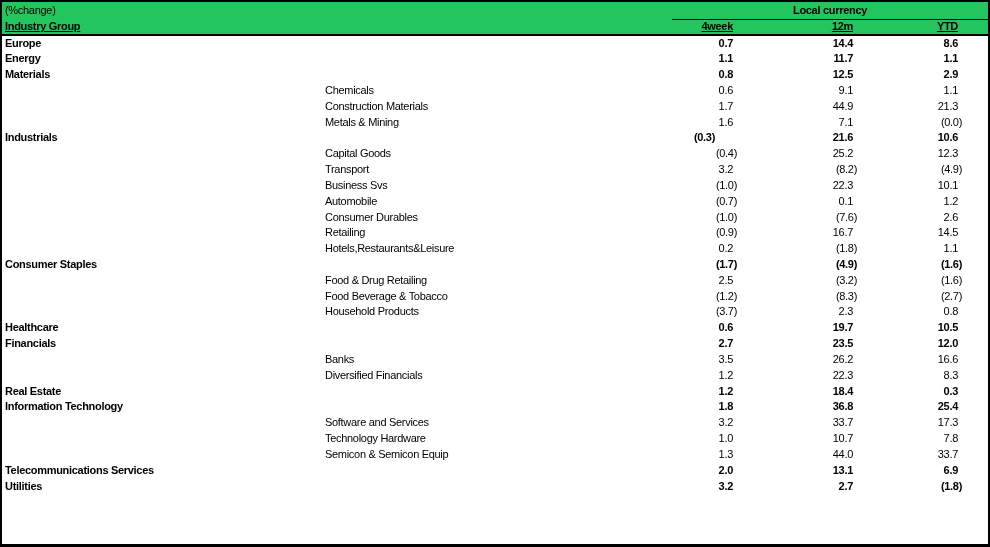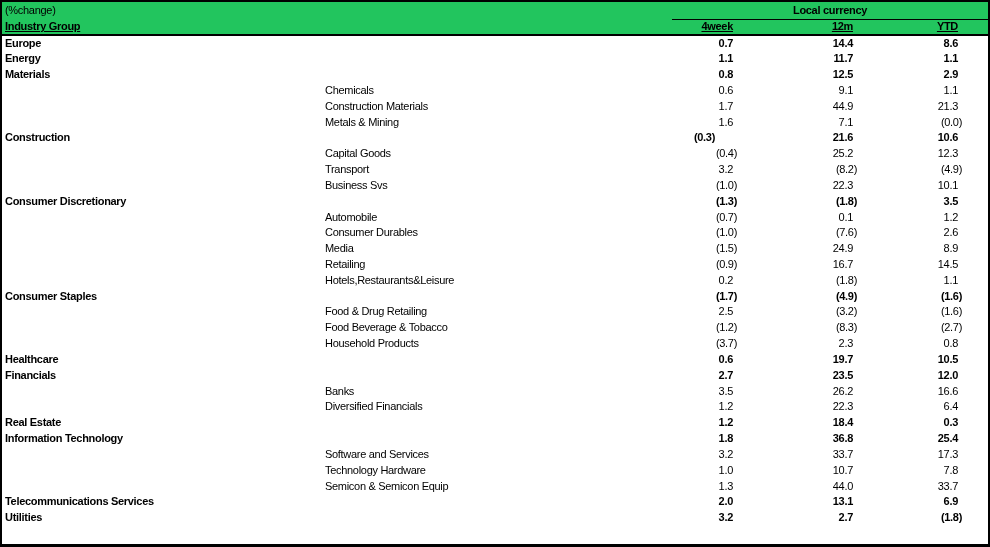--- a/index.html
+++ b/index.html
@@ -99,21 +99,21 @@
     <td class="val v2 cell-text">44.9</td>
     <td class="val v3 cell-text">21.3</td>
   </tr>
         <tr class="sub">
     <td class="lbl cell-text">Metals &amp; Mining</td>
     <td class="val v1 cell-text">1.6</td>
     <td class="val v2 cell-text">7.1</td>
     <td class="val v3 cell-text" style="padding-right: 26px;">(0.0)</td>
   </tr>
         <tr class="group">
-    <td class="lbl cell-text">Construction</td>
+    <td class="lbl cell-text">Industrials</td>
     <td class="val v1 cell-text" style="padding-right: 40px; text-align: center;">(0.3)</td>
     <td class="val v2 cell-text">21.6</td>
     <td class="val v3 cell-text">10.6</td>
   </tr>
         <tr class="sub">
     <td class="lbl cell-text">Capital Goods</td>
     <td class="val v1 cell-text" style="padding-right: 40px;">(0.4)</td>
     <td class="val v2 cell-text">25.2</td>
     <td class="val v3 cell-text">12.3</td>
   </tr>
@@ -122,45 +122,33 @@
     <td class="val v1 cell-text">3.2</td>
     <td class="val v2 cell-text" style="padding-right: 26px;">(8.2)</td>
     <td class="val v3 cell-text" style="padding-right: 26px;">(4.9)</td>
   </tr>
         <tr class="sub">
     <td class="lbl cell-text">Business Svs</td>
     <td class="val v1 cell-text" style="padding-right: 40px;">(1.0)</td>
     <td class="val v2 cell-text">22.3</td>
     <td class="val v3 cell-text">10.1</td>
   </tr>
-        <tr class="group">
-    <td class="lbl cell-text">Consumer Discretionary</td>
-    <td class="val v1 cell-text" style="padding-right: 40px;">(1.3)</td>
-    <td class="val v2 cell-text" style="padding-right: 26px;">(1.8)</td>
-    <td class="val v3 cell-text">3.5</td>
-  </tr>
         <tr class="sub">
     <td class="lbl cell-text">Automobile</td>
     <td class="val v1 cell-text" style="padding-right: 40px;">(0.7)</td>
     <td class="val v2 cell-text">0.1</td>
     <td class="val v3 cell-text">1.2</td>
   </tr>
         <tr class="sub">
     <td class="lbl cell-text">Consumer Durables</td>
     <td class="val v1 cell-text" style="padding-right: 40px;">(1.0)</td>
     <td class="val v2 cell-text" style="padding-right: 26px;">(7.6)</td>
     <td class="val v3 cell-text">2.6</td>
   </tr>
         <tr class="sub">
-    <td class="lbl cell-text">Media</td>
-    <td class="val v1 cell-text" style="padding-right: 40px;">(1.5)</td>
-    <td class="val v2 cell-text">24.9</td>
-    <td class="val v3 cell-text">8.9</td>
-  </tr>
-        <tr class="sub">
     <td class="lbl cell-text">Retailing</td>
     <td class="val v1 cell-text" style="padding-right: 40px;">(0.9)</td>
     <td class="val v2 cell-text">16.7</td>
     <td class="val v3 cell-text">14.5</td>
   </tr>
         <tr class="sub">
     <td class="lbl cell-text">Hotels,Restaurants&amp;Leisure</td>
     <td class="val v1 cell-text">0.2</td>
     <td class="val v2 cell-text" style="padding-right: 26px;">(1.8)</td>
     <td class="val v3 cell-text">1.1</td>
@@ -204,21 +192,21 @@
         <tr class="sub">
     <td class="lbl cell-text">Banks</td>
     <td class="val v1 cell-text">3.5</td>
     <td class="val v2 cell-text">26.2</td>
     <td class="val v3 cell-text">16.6</td>
   </tr>
         <tr class="sub">
     <td class="lbl cell-text">Diversified Financials</td>
     <td class="val v1 cell-text">1.2</td>
     <td class="val v2 cell-text">22.3</td>
-    <td class="val v3 cell-text">6.4</td>
+    <td class="val v3 cell-text">8.3</td>
   </tr>
         <tr class="group">
     <td class="lbl cell-text">Real Estate</td>
     <td class="val v1 cell-text">1.2</td>
     <td class="val v2 cell-text">18.4</td>
     <td class="val v3 cell-text">0.3</td>
   </tr>
         <tr class="group">
     <td class="lbl cell-text">Information Technology</td>
     <td class="val v1 cell-text">1.8</td>

